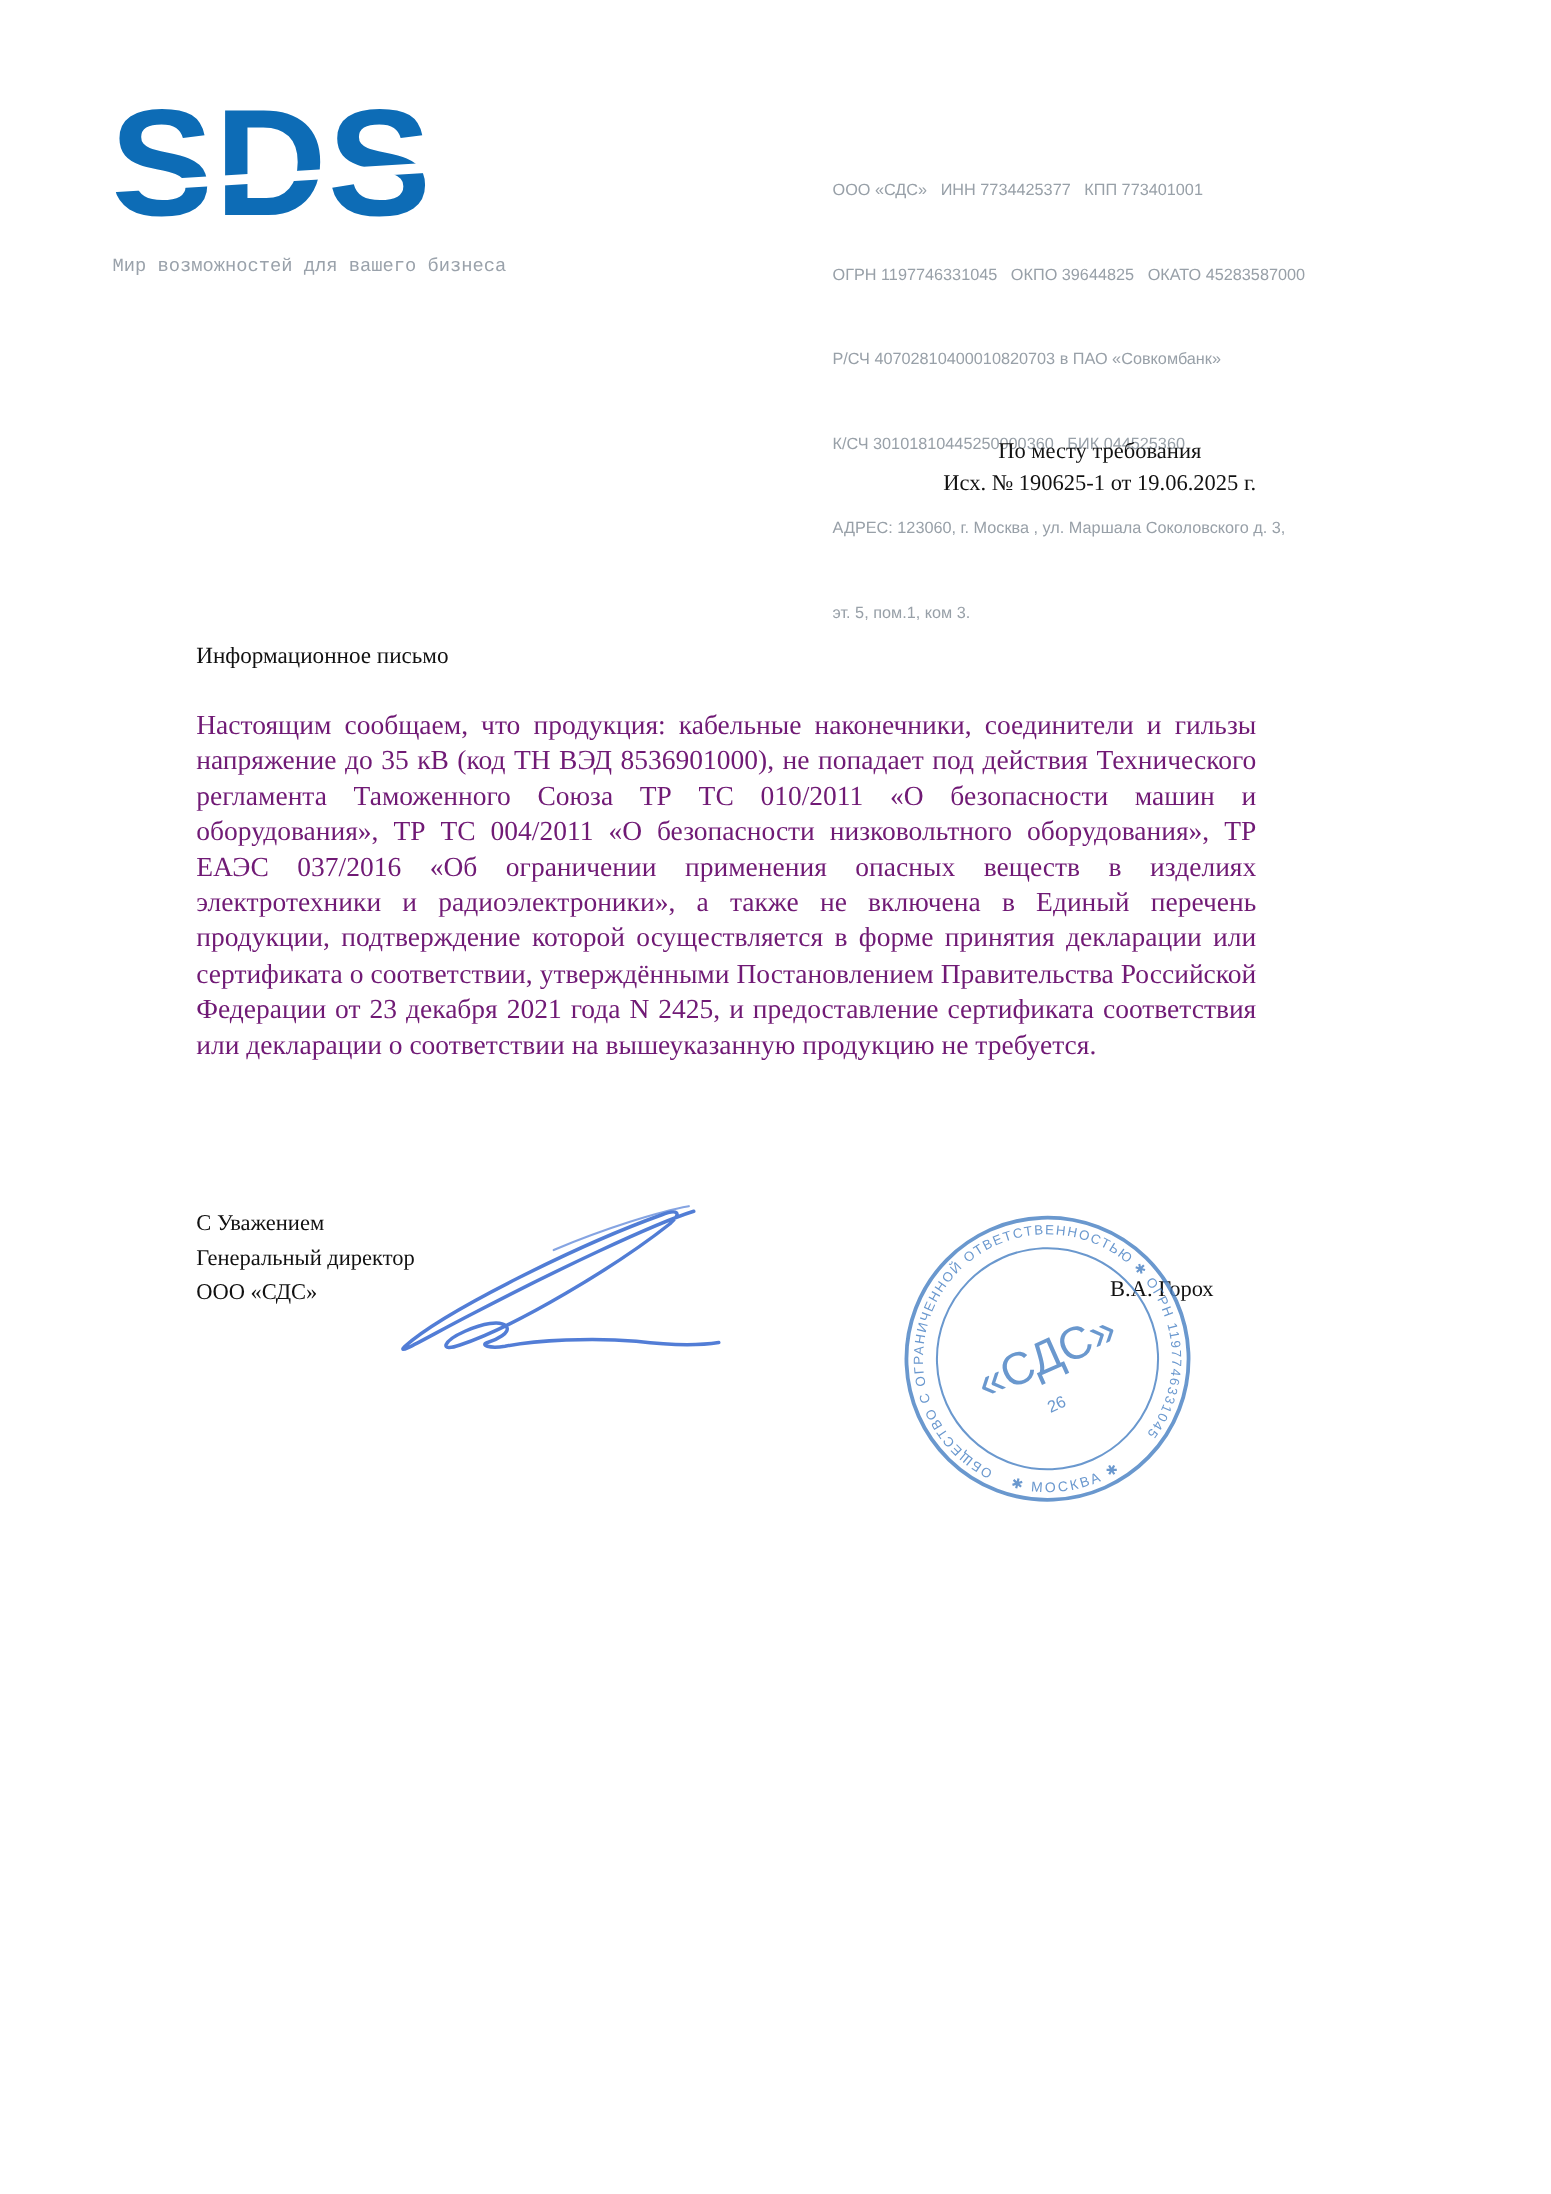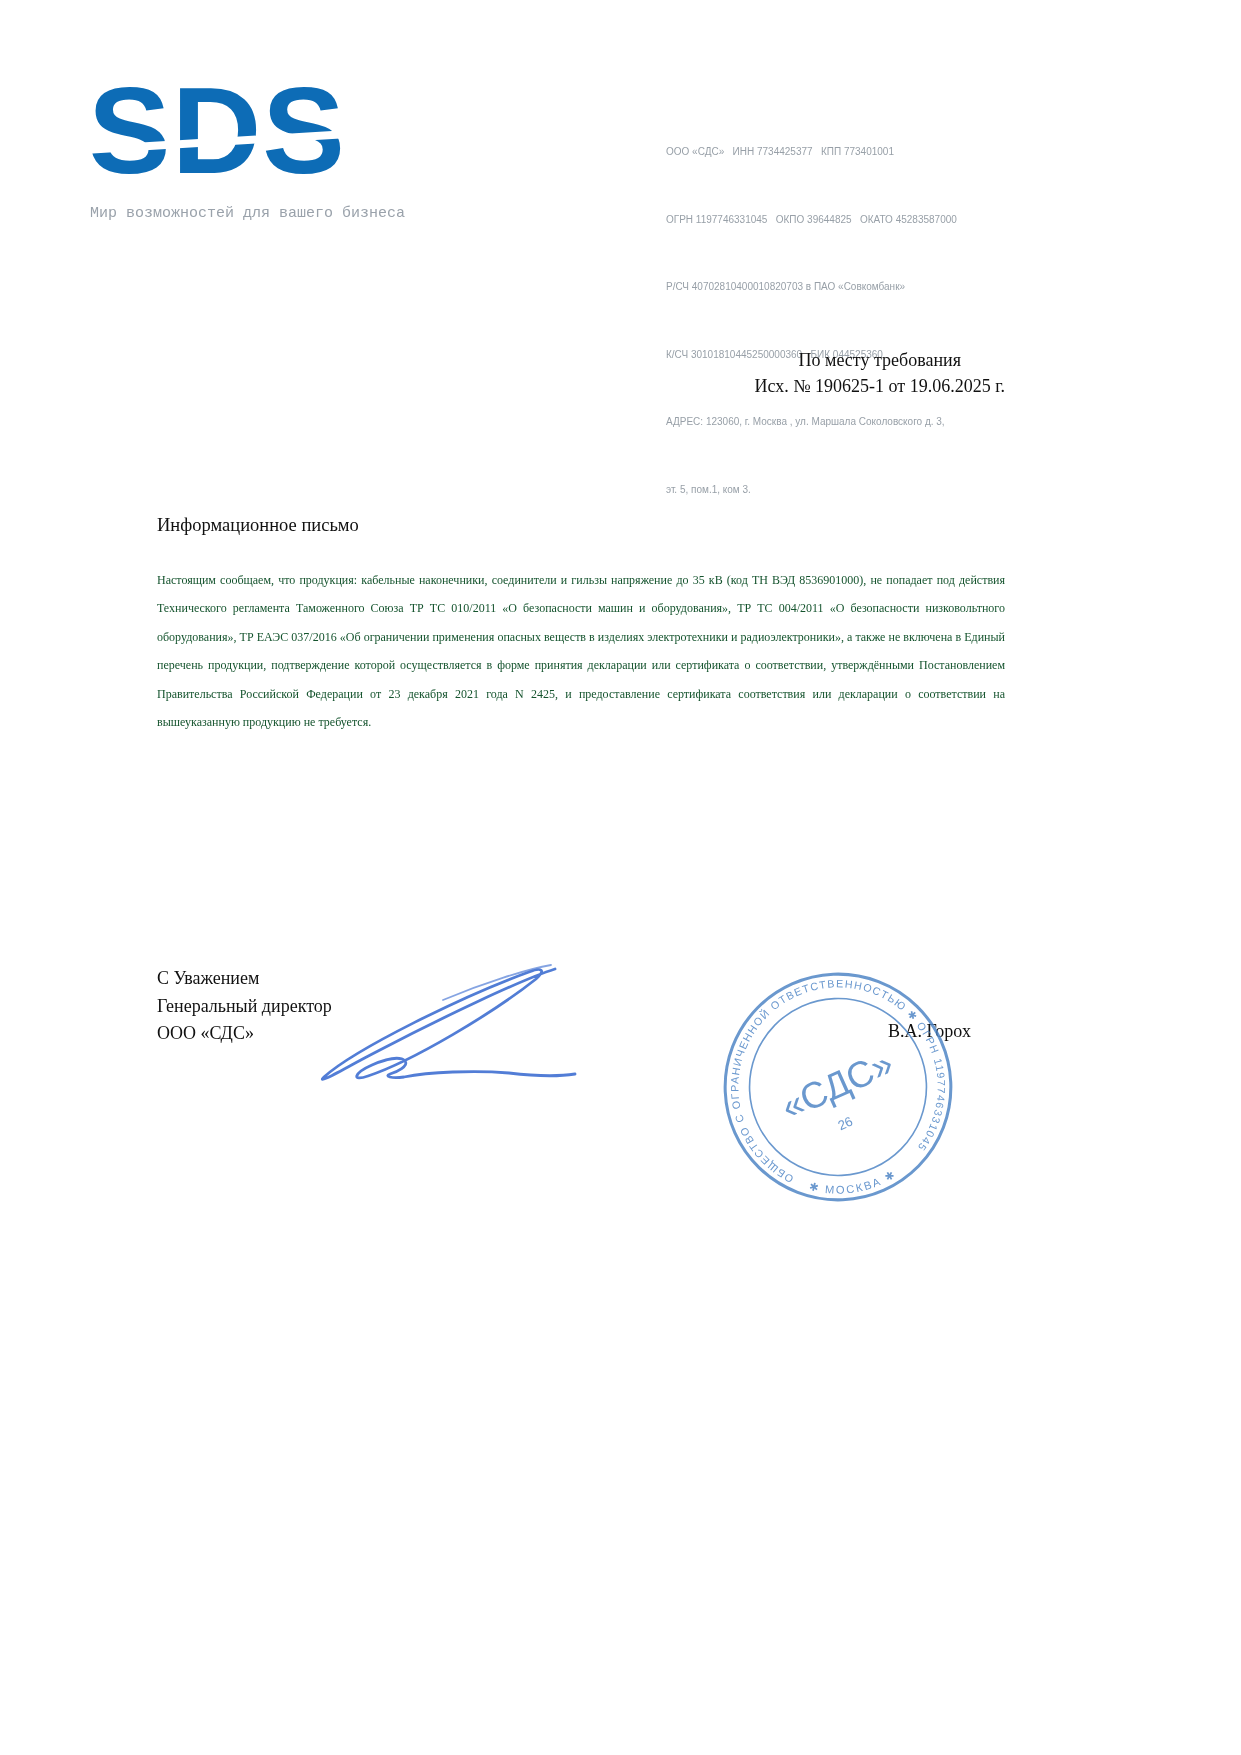--- a/index.html
+++ b/index.html
@@ -40,21 +40,21 @@
   .tagline {
     position:absolute; left:90px; top:166px;
     font-family:Liberation Mono, monospace;
     font-size:15px;
     color:#9aa2ab;
     white-space:nowrap;
   }
   .company-details {
     position:absolute; left:666px; top:57px;
     font-family:"Liberation Sans", sans-serif;
-    font-size:10px;
+    font-size:13px;
     line-height:22.5px;
     color:#98a0a8;
     white-space:pre-wrap;
   }
 
   
   .reference {
     position:absolute; right:236px; top:308px;
     text-align:center;
     font-size:18px;
@@ -67,24 +67,24 @@
     position:absolute; left:157px; top:476px;
     width:848px;
     text-align:left;
     font-size:18.5px;
     font-weight:normal;
     color:#111;
   }
   .letter-body {
     position:absolute; left:157px; top:527px;
     width:848px;
-    font-size:12px;
+    font-size:22px;
     line-height:28.4px;
     text-align:justify;
-    color:#14532d;
+    color:#701a75;
   }
   .letter-body p { margin:0; }
 
   
   .signoff {
     position:absolute; left:157px; top:926px;
     font-size:18px;
     line-height:27.5px;
     color:#111;
   }

